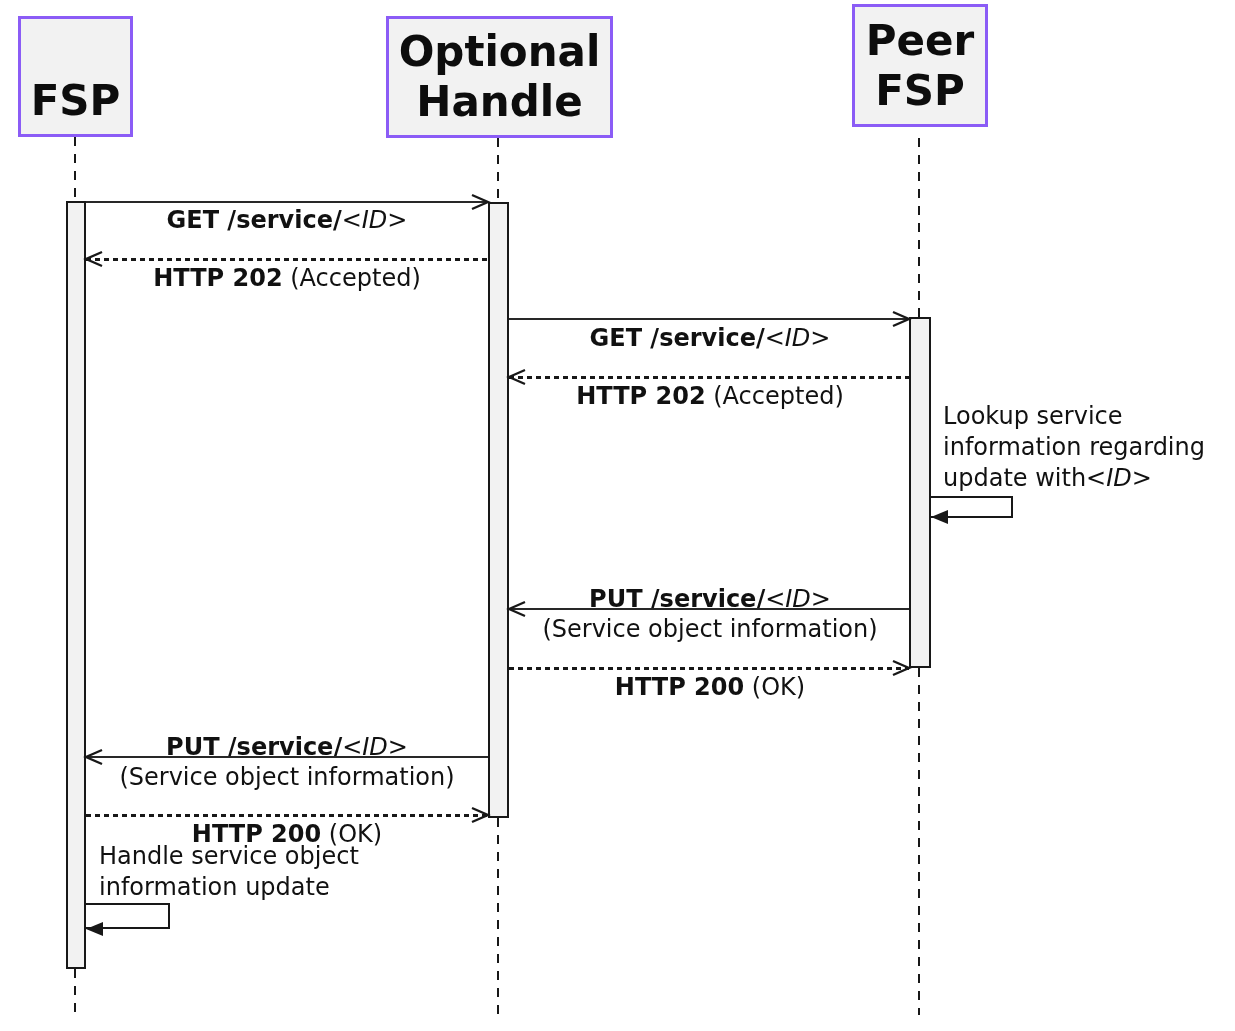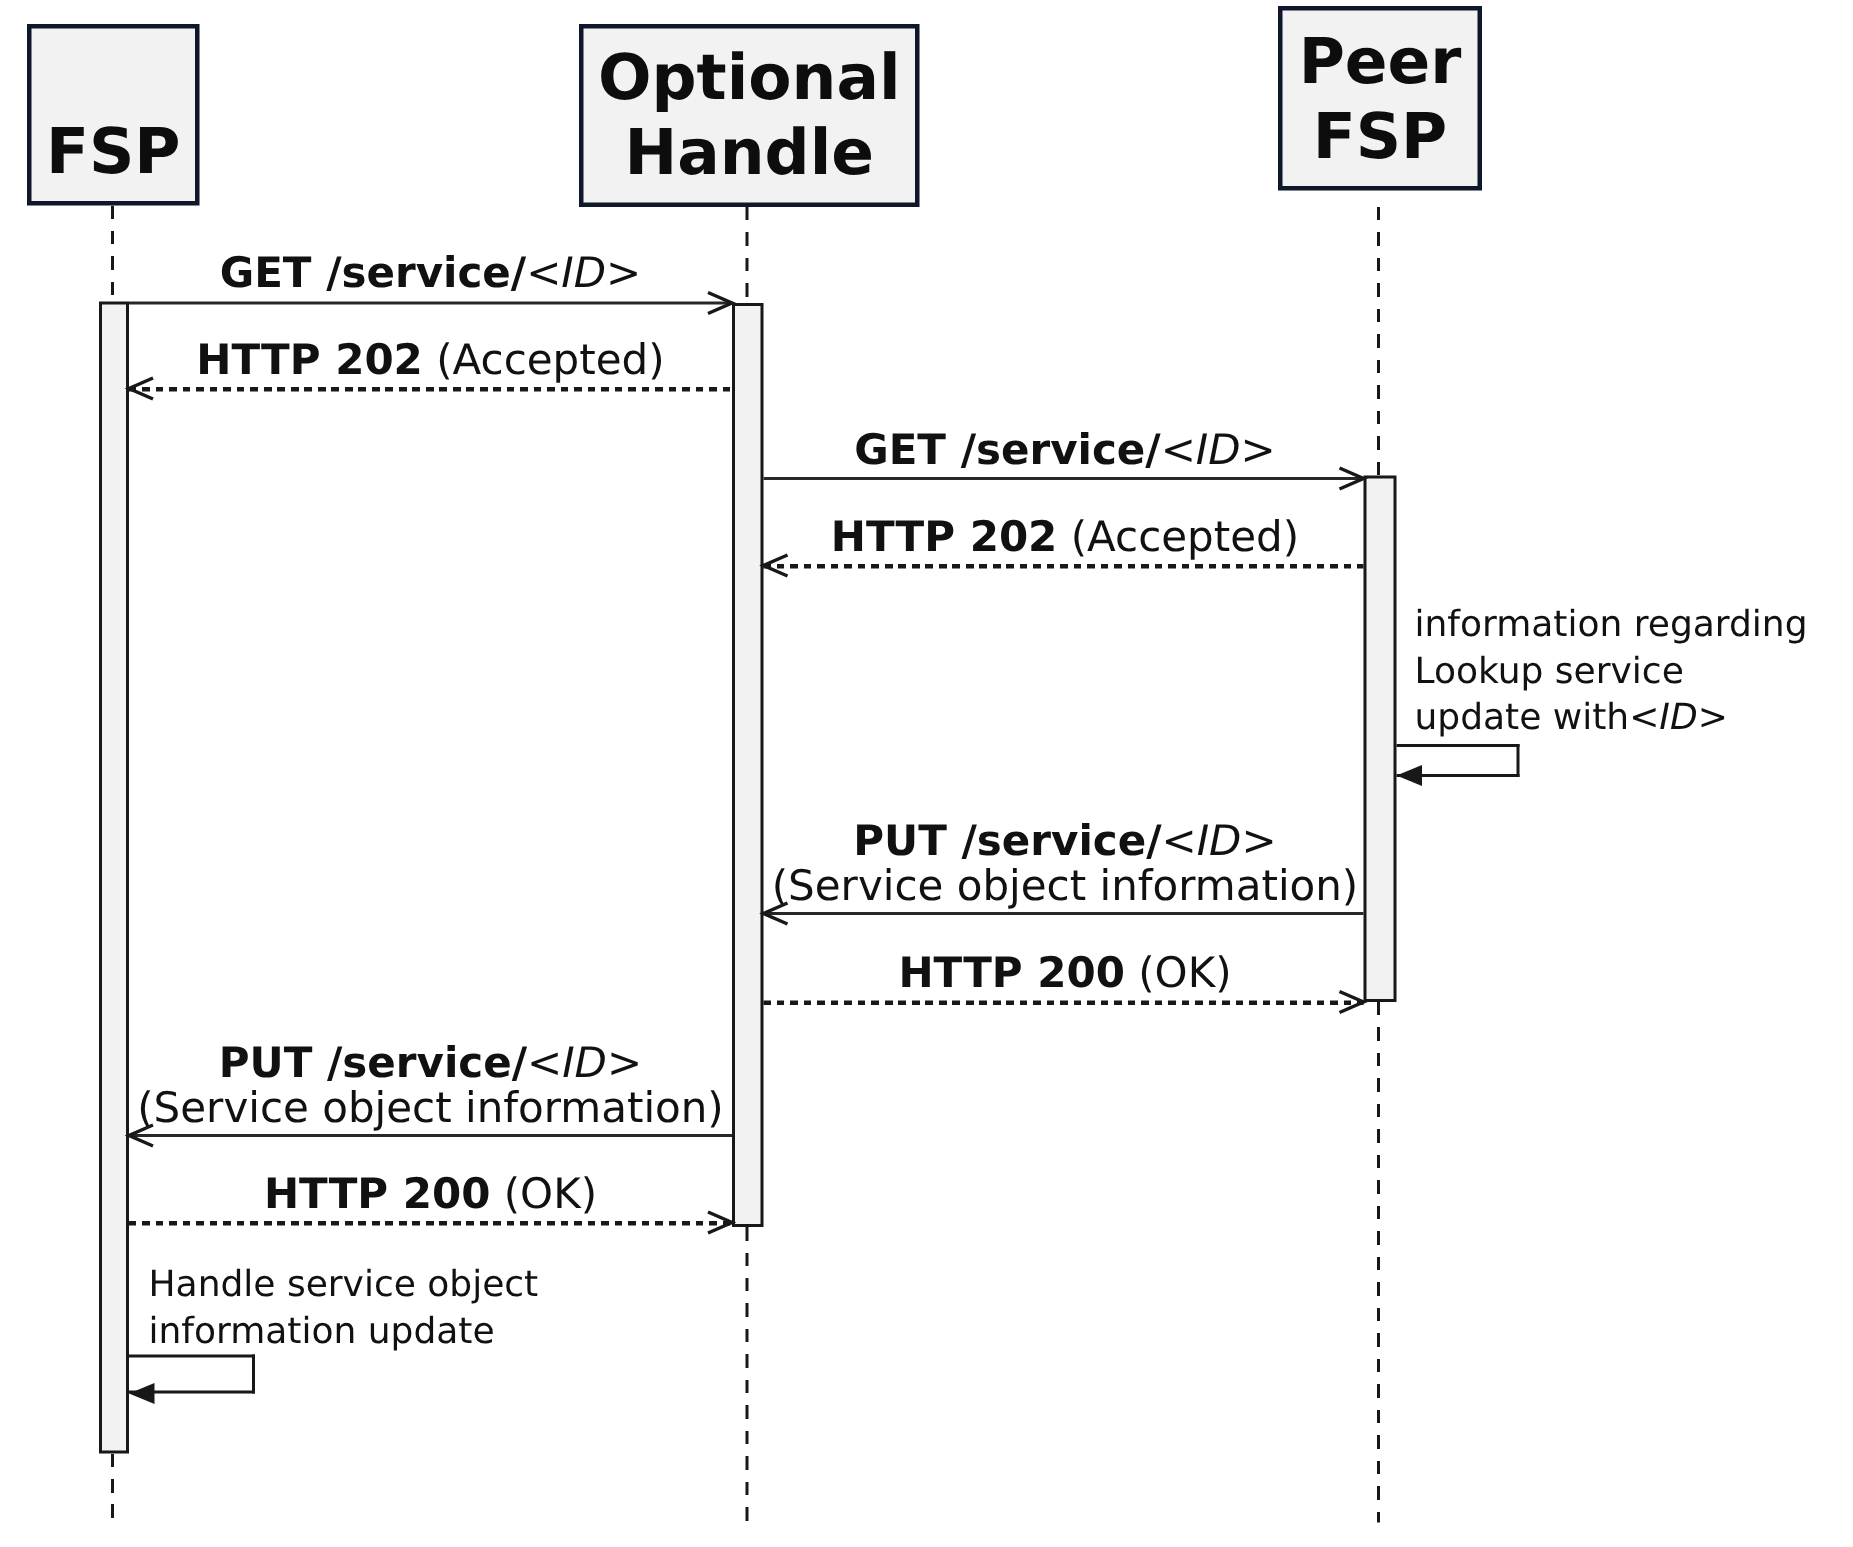--- a/index.html
+++ b/index.html
@@ -3,41 +3,41 @@
 <meta charset="utf-8">
 <style>
   html,body{margin:0;padding:0;background:#ffffff;}
   #canvas{
     position:relative;width:1235px;height:1031px;background:#ffffff;
     font-family:"DejaVu Sans","Liberation Sans",sans-serif;color:#111;
     overflow:hidden;
   }
   .pbox{
     position:absolute;box-sizing:border-box;
-    background:#f2f2f2;border:3px solid #0f172a;
+    background:#f2f2f2;border:3px solid #8b5cf6;
     display:flex;flex-direction:column;align-items:center;justify-content:center;
     font-weight:bold;font-size:42px;line-height:50px;text-align:center;color:#0d0d0d;
   }
   .pbox.bottom-align{justify-content:flex-end;padding-bottom:8px;}
   .lifeline{
     position:absolute;width:2px;
     background-image:repeating-linear-gradient(180deg,#181818 0px,#181818 9px,rgba(0,0,0,0) 9px,rgba(0,0,0,0) 17px);
   }
   .activation{
     position:absolute;box-sizing:border-box;
     background:#f2f2f2;border:2px solid #181818;
   }
   .mline{position:absolute;height:2px;background:#282828;}
   .mline.dashed{
     height:3px;background:none;
     background-image:repeating-linear-gradient(90deg,#181818 0px,#181818 5px,rgba(0,0,0,0) 5px,rgba(0,0,0,0) 9px);
   }
   .mlabel{
     position:absolute;width:500px;text-align:center;
-    font-size:28px;line-height:30px;white-space:nowrap;
+    font-size:24px;line-height:30px;white-space:nowrap;margin-top:38px;
   }
   .note{position:absolute;font-size:24px;line-height:31px;white-space:nowrap;}
   .b{font-weight:bold;}
   .i{font-style:italic;}
   .selfloop{
     position:absolute;box-sizing:border-box;
     border:2px solid #181818;border-left:none;
   }
   svg.arrow{position:absolute;overflow:visible;}
 </style>
@@ -95,22 +95,22 @@
 
   <div class="mlabel" style="left:460px;top:343px;">
     <span class="b">HTTP 202</span><span> (Accepted)</span>
   </div>
   <div class="mline dashed" style="left:509px;top:376px;width:400px;"></div>
   <svg class="arrow" style="left:506px;top:367px;" width="22" height="20">
     <polyline points="19,3 3,10 19,17" fill="none" stroke="#181818" stroke-width="2.3"></polyline>
   </svg>
 
   <div class="note" style="left:943px;top:401px;">
+    <div><span>Lookup service</span></div>
     <div><span>information regarding</span></div>
-    <div><span>Lookup service</span></div>
     <div><span>update with</span><span class="i">&lt;ID&gt;</span></div>
   </div>
   <div class="selfloop" style="left:931px;top:496px;width:82px;height:22px;"></div>
   <svg class="arrow" style="left:928px;top:508px;" width="22" height="18">
     <polygon points="20,2 3,9 20,16" fill="#181818"></polygon>
   </svg>
 
   <div class="mlabel" style="left:460px;top:546px;">
     <div><span class="b">PUT /service/</span><span class="i">&lt;ID&gt;</span></div>
     <div><span>(Service object information)</span></div>

